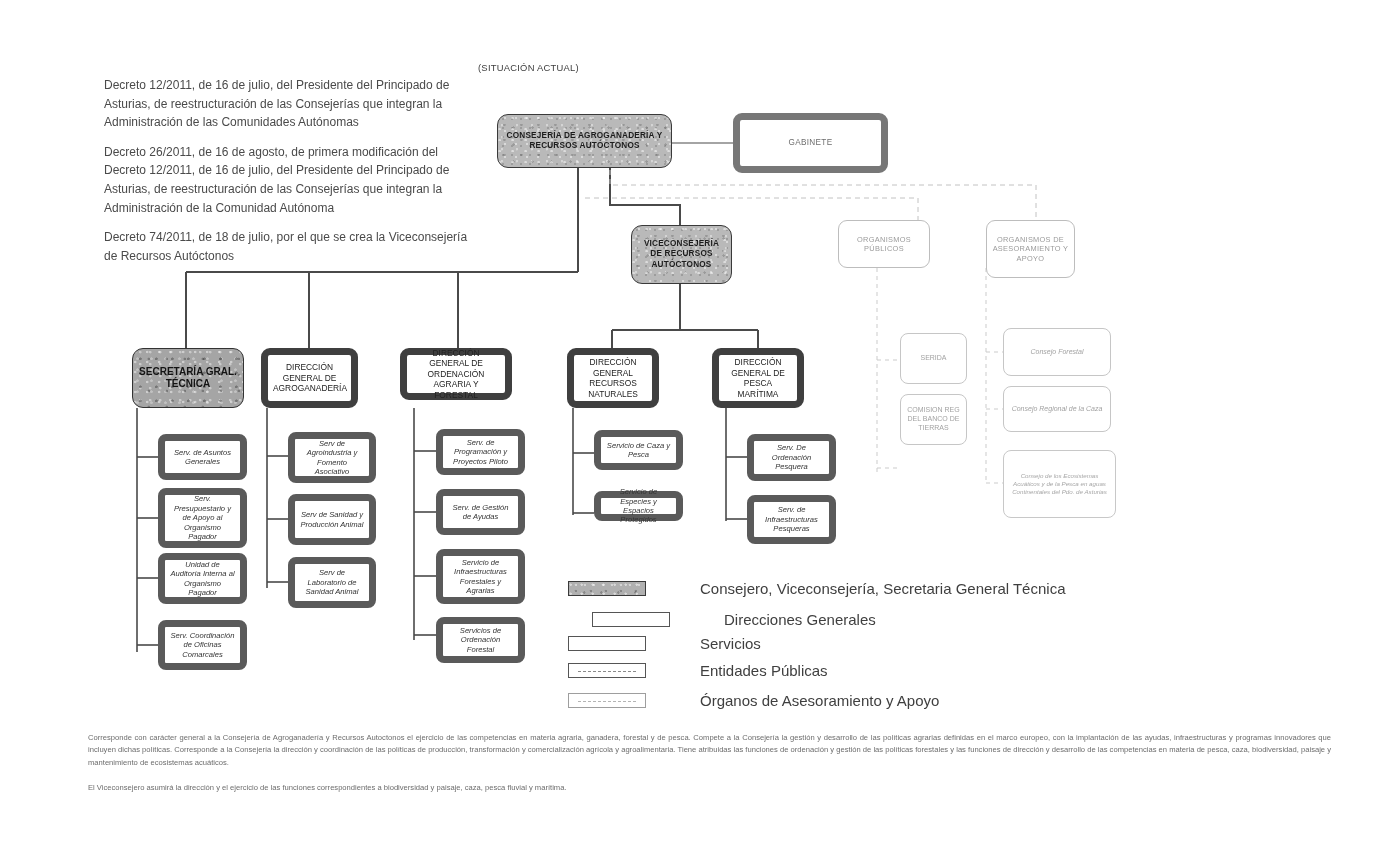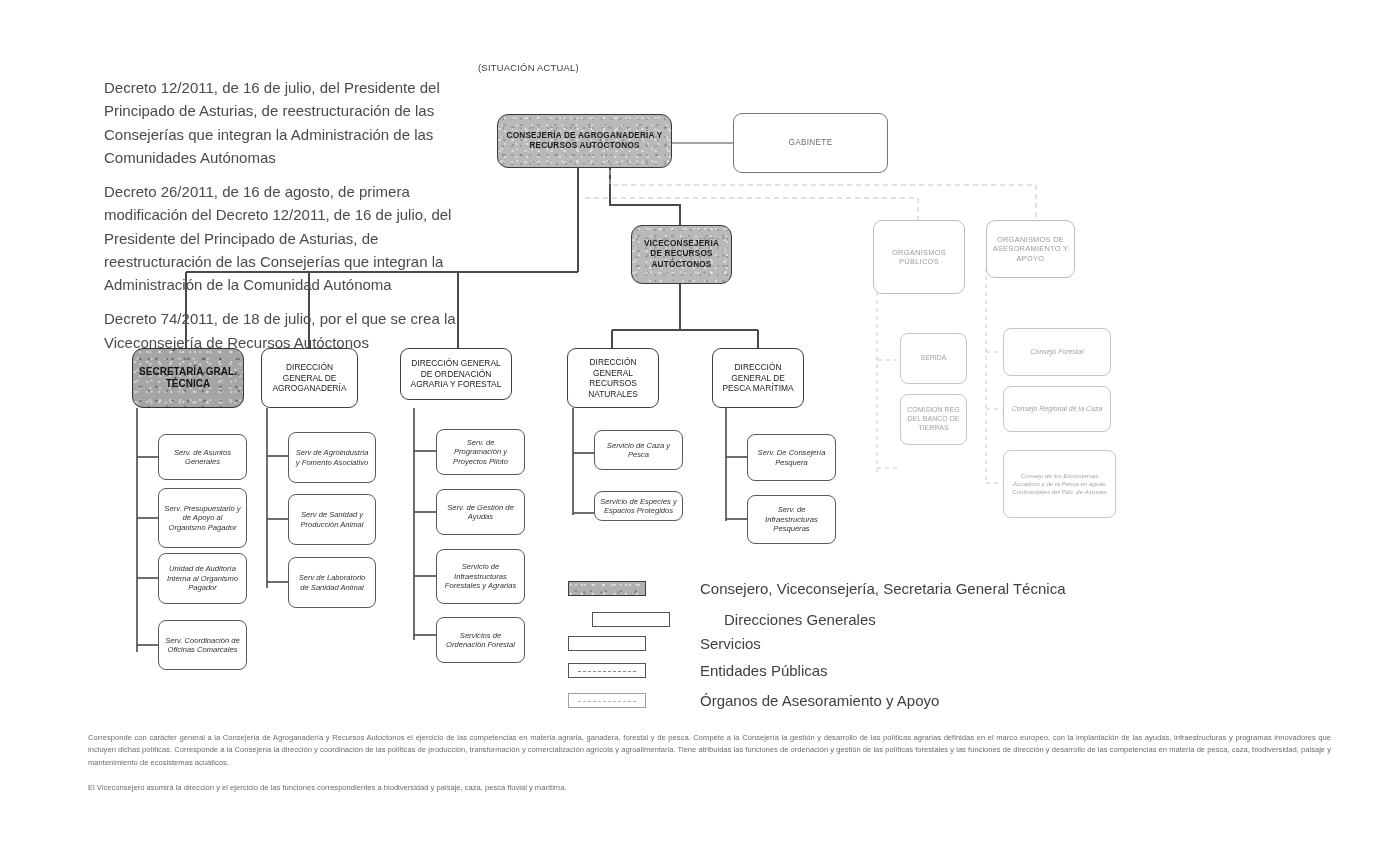--- a/index.html
+++ b/index.html
@@ -9,21 +9,21 @@
     font-family:"Liberation Sans","DejaVu Sans",sans-serif;
     color:#2b2b2b;
     -webkit-font-smoothing:antialiased;
   }
   #stage{position:absolute;inset:0;}
   svg#wires{position:absolute;left:0;top:0;width:1398px;height:849px;overflow:visible;}
 
   
   .box{
     position:absolute;box-sizing:border-box;
-    border:1px solid #c4b5fd;border-radius:9px;background:#fff;
+    border:7px solid #c4b5fd;border-radius:9px;background:#fff;
     display:flex;align-items:center;justify-content:center;text-align:center;
     padding:3px 5px;line-height:1.25;z-index:3;
   }
   .box span{display:block;width:100%;}
 
   
   .lvl-top{
     background:#b9b9b9;border:1px solid #3a3a3a;border-radius:11px;
     font-weight:bold;font-size:8.2px;letter-spacing:.2px;color:#1d1d1d;
     text-transform:uppercase;
@@ -65,21 +65,21 @@
   .lvl-faint-it{
     font-size:7px;color:#a2a2a2;border:1px solid #c6c6c6;border-radius:8px;font-style:italic;
   }
   .lvl-faint-sm{
     font-size:6.2px;color:#a6a6a6;border:1px solid #c8c8c8;border-radius:8px;font-style:italic;
     line-height:1.3;
   }
 
   
   .txt{position:absolute;z-index:4;}
-  .decrees{font-size:15px;color:#4a4a4a;line-height:1.55;width:375px;}
+  .decrees{font-size:12px;color:#4a4a4a;line-height:1.55;width:375px;}
   .decrees p{margin:0 0 11px 0;}
   .decrees p:last-child{margin-bottom:0;}
   .situacion{font-size:9.4px;color:#3d3d3d;letter-spacing:.25px;}
 
   
   #legend{position:absolute;left:568px;top:580px;z-index:5;}
   .leg-row{position:absolute;display:flex;align-items:center;}
   .leg-sw{width:78px;height:15px;box-sizing:border-box;border:1px solid #555;background:#fff;
           position:relative;flex:0 0 auto;}
   .leg-sw.filled{
@@ -250,27 +250,27 @@
   </div>
 
   <div class="box lvl-srv" style="left:594px;top:430px;width:89px;height:40px;">
     <span>Servicio de Caza y Pesca</span>
   </div>
   <div class="box lvl-srv" style="left:594px;top:491px;width:89px;height:30px;">
     <span>Servicio de Especies y Espacios Protegidos</span>
   </div>
 
   <div class="box lvl-srv" style="left:747px;top:434px;width:89px;height:47px;">
-    <span>Serv.  De Consejería Pesquera</span>
+    <span>Serv.  De Ordenación Pesquera</span>
   </div>
   <div class="box lvl-srv" style="left:747px;top:495px;width:89px;height:49px;">
     <span>Serv. de Infraestructuras Pesqueras</span>
   </div>
 
-  <div class="box lvl-head-faint" style="left:873px;top:220px;width:92px;height:74px;">
+  <div class="box lvl-head-faint" style="left:838px;top:220px;width:92px;height:48px;">
     <span>ORGANISMOS PÚBLICOS</span>
   </div>
   <div class="box lvl-faint" style="left:900px;top:333px;width:67px;height:51px;">
     <span>SERIDA</span>
   </div>
   <div class="box lvl-faint" style="left:900px;top:394px;width:67px;height:51px;">
     <span>COMISION REG DEL BANCO DE TIERRAS</span>
   </div>
 
   <div class="box lvl-head-faint" style="left:986px;top:220px;width:89px;height:58px;">

